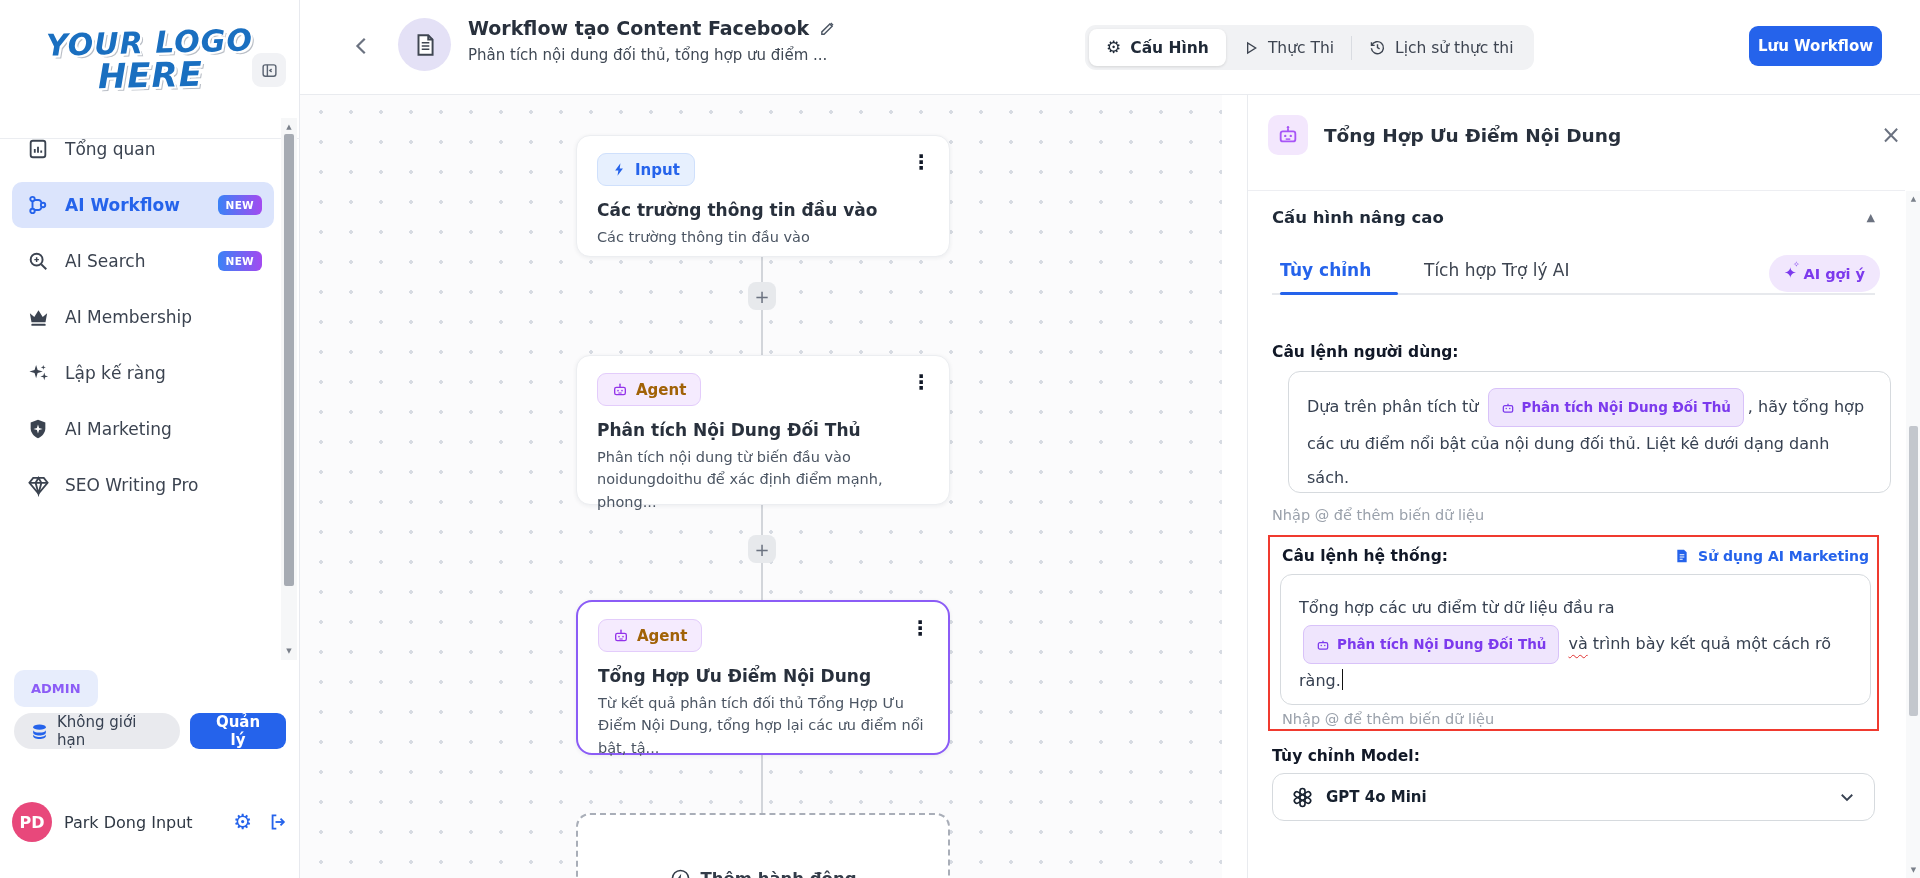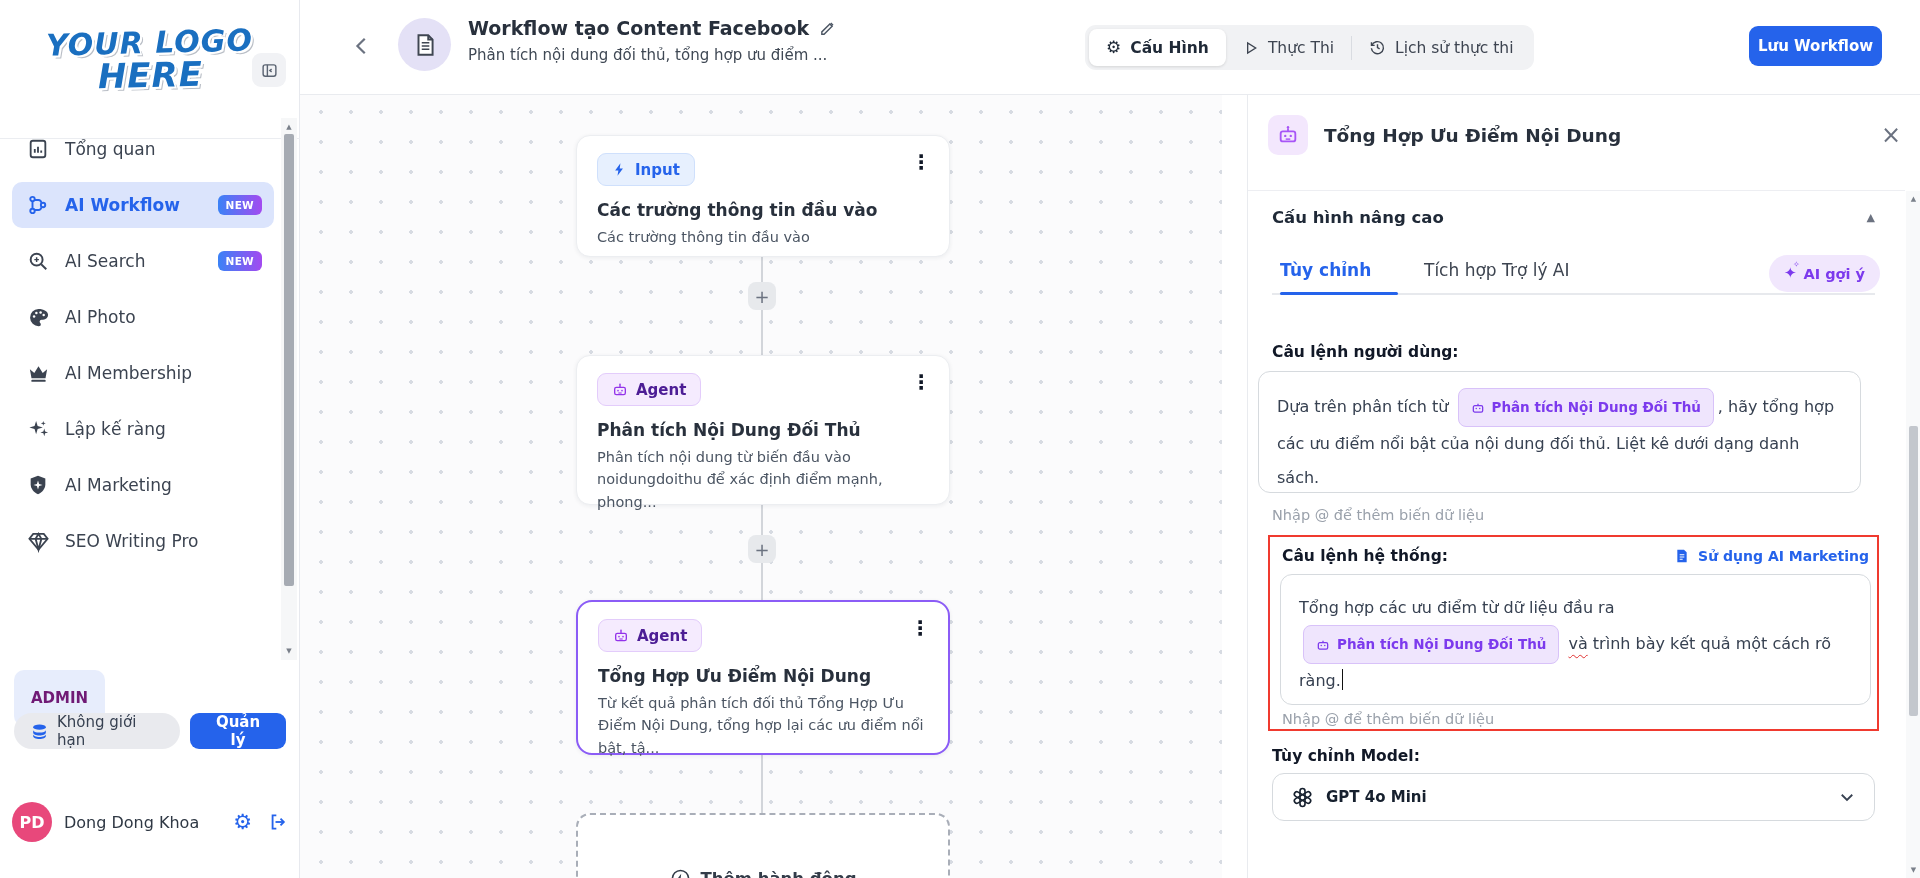--- a/index.html
+++ b/index.html
@@ -20,21 +20,21 @@
   .menu-item { display:flex; align-items:center; gap:15px; height:46px; margin-bottom:10px; padding:0 12px 0 14px; border-radius:10px; font-size:17px; color:#3b4350; cursor:pointer; }
   .menu-item .mi-icon { width:24px; height:24px; flex:0 0 24px; display:flex; align-items:center; justify-content:center; color:#3b4350; }
   .menu-item.active { background:#dbe4fc; color:#2563eb; font-weight:600; }
   .menu-item.active .mi-icon { color:#2563eb; }
   .mi-badge { margin-left:auto; background:linear-gradient(90deg,#3b82f6,#a34af0); color:#fff; font-size:10.5px; font-weight:700; padding:4px 8px; border-radius:6px; letter-spacing:.3px; white-space:nowrap; }
 
   .sb-scrollbar { position:absolute; left:281px; top:118px; width:16px; height:542px; background:#f6f7f8; }
   .sb-scrollbar .thumb { position:absolute; left:3px; top:16px; width:10px; height:452px; background:#a6abb3; border-radius:2px; }
   .scroll-arrow { position:absolute; left:0; width:16px; text-align:center; font-size:7px; color:#7a808a; line-height:14px; }
 
-  .admin-badge { position:absolute; left:14px; top:670px; background:#e7edfc; color:#701a75; font-weight:700; font-size:15px; padding:19px 17px; border-radius:10px; }
+  .admin-badge { position:absolute; left:14px; top:670px; background:#e7edfc; color:#8b5cf6; font-weight:700; font-size:13px; padding:11px 17px; border-radius:10px; }
   .credits-row { position:absolute; left:14px; top:713px; width:272px; display:flex; gap:10px; }
   .credits-pill { display:flex; align-items:center; gap:8px; background:#e9eaee; border-radius:18px; height:36px; padding:0 16px; font-size:15px; color:#374151; font-weight:500; cursor:pointer; }
   .manage-btn { margin-left:auto; background:#2563eb; color:#fff; border:none; border-radius:9px; height:36px; padding:0 17px; font-size:15px; font-weight:600; cursor:pointer; font-family:inherit; }
   .user-row { position:absolute; left:12px; top:802px; width:276px; display:flex; align-items:center; gap:12px; }
   .avatar { width:40px; height:40px; border-radius:50%; background:#e8487b; color:#fff; font-weight:700; font-size:16px; display:flex; align-items:center; justify-content:center; }
   .user-name { font-size:16px; color:#2f3844; font-weight:500; }
   .user-actions { margin-left:auto; display:flex; align-items:center; gap:16px; color:#2563eb; }
   .gear-glyph { font-size:21px; line-height:1; cursor:pointer; }
 
   
@@ -55,21 +55,21 @@
 
   
   .canvas { position:absolute; left:300px; top:95px; width:922px; height:783px; background:#fbfbfc;
     background-image:radial-gradient(circle,#d7dbe2 1.7px,transparent 1.8px); background-size:30px 30px; background-position:6px 2px; overflow:hidden; }
   .connector { position:absolute; left:461px; width:2px; background:#d2d5da; }
   .plus-btn { position:absolute; left:448px; width:28px; height:28px; border-radius:8px; background:#e7e9ec; color:#6b7280; font-size:18px; display:flex; align-items:center; justify-content:center; cursor:pointer; }
   .node { position:absolute; left:276px; width:374px; background:#fff; border:1px solid #eceef1; border-radius:14px; box-shadow:0 1px 4px rgba(35,45,60,.07); padding:17px 20px; cursor:pointer; }
   .node.selected { border:2px solid #8b5cf6; border-radius:16px; }
   .node-badge { display:inline-flex; align-items:center; gap:8px; height:33px; padding:0 14px; border-radius:9px; font-size:15px; font-weight:600; }
   .badge-input { background:#e7f0fe; border:1px solid #cfe0fc; color:#2563eb; }
-  .badge-agent { background:#f5ebfe; border:1px solid #e3ccfb; color:#4c1d95; }
+  .badge-agent { background:#f5ebfe; border:1px solid #e3ccfb; color:#a16207; }
   .node-kebab { position:absolute; right:18px; top:16px; font-size:20px; font-weight:700; color:#111827; cursor:pointer; line-height:1; }
   .node-title { font-size:17px; font-weight:700; color:#28303c; margin-top:14px; }
   .node-desc { font-size:14.5px; color:#4b5563; margin-top:6px; line-height:1.55; }
   .node-add { position:absolute; left:276px; top:718px; width:374px; height:130px; background:#fff; border:2px dashed #a9aeb8; border-radius:14px; display:flex; align-items:center; justify-content:center; gap:10px; color:#333c49; font-size:16.5px; font-weight:600; cursor:pointer; }
 
   
   .panel { position:absolute; left:1247px; top:95px; width:673px; height:783px; background:#fff; border-left:1px solid #e9ebef; }
   .panel-header { position:absolute; left:20px; top:20px; width:633px; display:flex; align-items:center; gap:16px; }
   .panel-icon-tile { width:40px; height:40px; border-radius:10px; background:#f3e7fd; color:#a855f7; display:flex; align-items:center; justify-content:center; }
   .panel-title { font-size:18.5px; font-weight:700; color:#28303c; }
@@ -87,21 +87,21 @@
   .tab-assist { left:152px; color:#3d4450; }
   .ai-suggest { position:absolute; left:521px; top:160px; height:37px; padding:0 15px; border-radius:19px; background:#f1e7fd; color:#7c3aed; font-size:14.5px; font-weight:600; display:flex; align-items:center; gap:7px; cursor:pointer; border:none; font-family:inherit; }
   .sparkles { position:relative; font-size:15px; line-height:1; }
   .sparkles .s2 { position:absolute; left:9px; top:-5px; font-size:8px; }
 
   .field-label { font-size:15.5px; font-weight:600; color:#111827; }
   .prompt-box { width:603px; border:1px solid #d6dade; border-radius:12px; background:#fff; padding:16px 18px; font-size:16px; color:#374151; line-height:2.15; }
   .helper-text { font-size:14.5px; color:#9aa1ab; margin-top:8px; }
   .var-chip { display:inline-flex; align-items:center; gap:7px; background:#efe5fd; border:1px solid #d8c2f9; border-radius:8px; padding:4px 12px; font-size:13.5px; font-weight:600; color:#7c3aed; vertical-align:middle; margin:0 4px; cursor:pointer; white-space:nowrap; }
   .user-prompt-label { position:absolute; left:24px; top:248px; }
-  .user-prompt-box { position:absolute; left:10px; top:276px; height:122px; }
+  .user-prompt-box { position:absolute; left:40px; top:276px; height:122px; }
   .user-prompt-helper { position:absolute; left:24px; top:404px; }
 
   .system-section { position:absolute; left:20px; top:440px; width:611px; height:196px; border:2px solid #f03a2f; padding:10px 10px 8px 10px; background:#fff; }
   .system-label-row { display:flex; align-items:center; width:591px; padding:0 2px; }
   .ai-marketing-link { margin-left:auto; display:flex; align-items:center; gap:8px; color:#2563eb; font-size:14px; font-weight:600; cursor:pointer; }
   .system-box { width:591px; height:131px; margin-top:9px; }
   .system-helper { margin-top:6px; margin-left:2px; }
   .squiggle { text-decoration:underline; text-decoration-style:wavy; text-decoration-color:#e03131; text-decoration-thickness:1px; text-underline-offset:5px; }
   .caret { display:inline-block; width:1.5px; height:21px; background:#111; vertical-align:-4px; margin-left:1px; }
 
@@ -165,32 +165,20 @@
               <path d="M15.5 15.5L21 21"></path>
               <path d="M8 10.5h5M10.5 8v5" stroke-width="1.6"></path>
             </svg>
           </span>
         <span>AI Search</span>
         <span class="mi-badge">NEW</span>
       </div>
       <div class="menu-item">
         <span class="mi-icon">
             <svg width="23" height="23" viewBox="0 0 24 24" fill="currentColor">
-              <path d="M12 3a9 9 0 1 0 .4 18c1.4 0 2-.9 2-1.8 0-.6-.3-1-.6-1.4-.3-.4-.6-.8-.6-1.4 0-1.1.9-2 2-2h1.6A5.2 5.2 0 0 0 22 9.2C22 5.6 17.5 3 12 3z"></path>
-              <circle cx="7.4" cy="11" r="1.3" fill="#fff"></circle>
-              <circle cx="9.8" cy="7.2" r="1.3" fill="#fff"></circle>
-              <circle cx="14.2" cy="6.8" r="1.3" fill="#fff"></circle>
-              <circle cx="17.4" cy="9.4" r="1.3" fill="#fff"></circle>
-            </svg>
-          </span>
-        <span>AI Photo</span>
-      </div>
-      <div class="menu-item">
-        <span class="mi-icon">
-            <svg width="23" height="23" viewBox="0 0 24 24" fill="currentColor">
               <path d="M3 7.5l4.6 4L12 4.5l4.4 7 4.6-4-1.7 9.5H4.7z"></path>
               <rect x="4.5" y="18.5" width="15" height="2.2" rx="1"></rect>
             </svg>
           </span>
         <span>AI Membership</span>
       </div>
       <div class="menu-item">
         <span class="mi-icon">
             <svg width="23" height="23" viewBox="0 0 24 24" fill="currentColor">
               <path d="M9.5 3l1.6 5.4L16.5 10l-5.4 1.6L9.5 17l-1.6-5.4L2.5 10l5.4-1.6z"></path>
@@ -237,21 +225,21 @@
               <path d="M4 15.5c0 1.9 3.6 3.4 8 3.4s8-1.5 8-3.4V18c0 1.9-3.6 3.4-8 3.4S4 19.9 4 18z"></path>
             </svg>
           </span>
         <span>Không giới hạn</span>
       </div>
       <button class="manage-btn">Quản lý</button>
     </div>
 
     <div class="user-row">
       <div class="avatar">PD</div>
-      <div class="user-name">Dong Dong Khoa</div>
+      <div class="user-name">Park Dong Input</div>
       <div class="user-actions">
         <span class="gear-glyph">⚙</span>
         <span style="cursor:pointer">
             <svg width="20" height="20" viewBox="0 0 24 24" fill="none" stroke="#2563eb" stroke-width="2.2">
               <path d="M10 4H5.5v16H10"></path>
               <path d="M15 8l4 4-4 4"></path>
               <path d="M19 12H9"></path>
             </svg>
           </span>
       </div>

